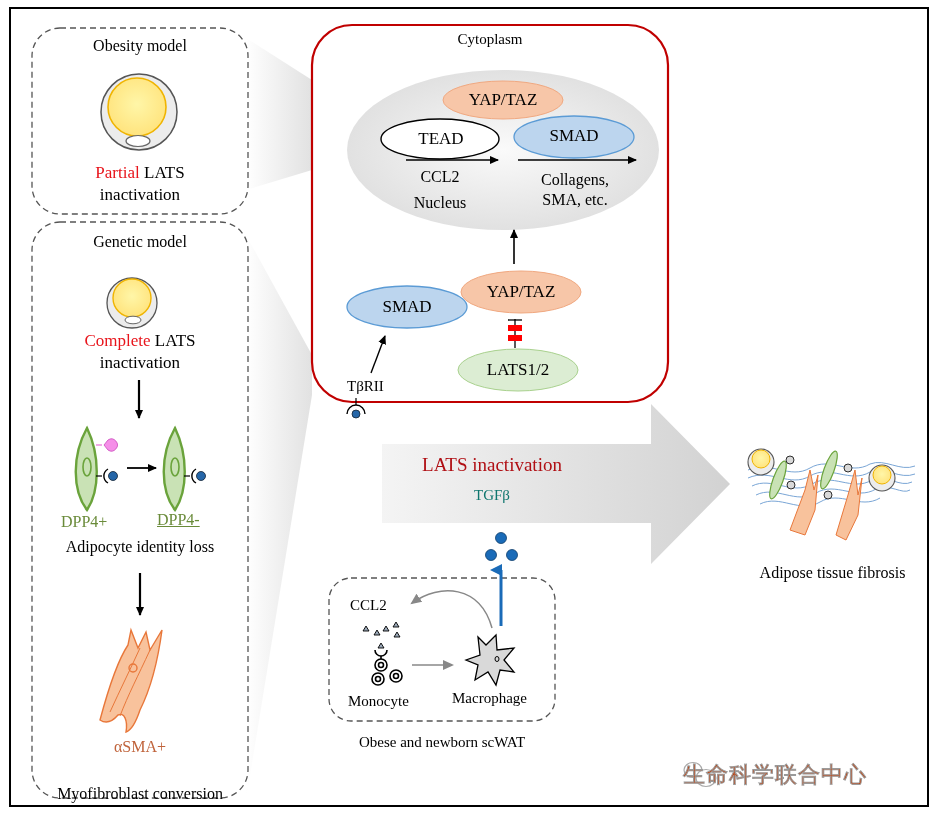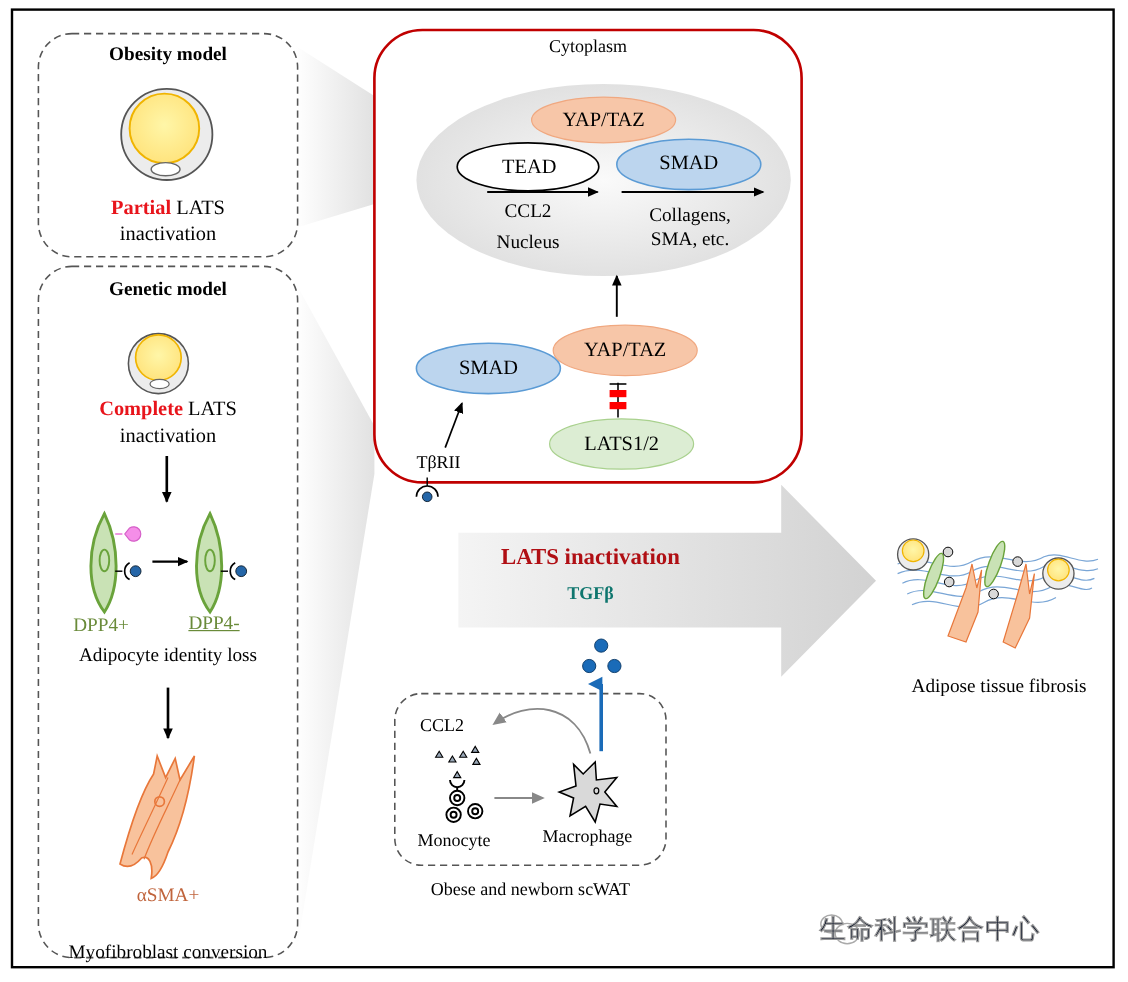--- a/index.html
+++ b/index.html
@@ -1,22 +1,22 @@
 <!DOCTYPE html>
 <html><head>
 <meta charset="utf-8">
 <style>
   html, body { margin:0; padding:0; background:#fff; }
   body { width:940px; height:818px; position:relative; overflow:hidden; font-family:"Liberation Serif", serif; }
   .frame { position:absolute; left:9px; top:7px; width:920px; height:800px; border:2px solid #000; box-sizing:border-box; }
   svg.main { position:absolute; left:0; top:0; }
   .abs { position:absolute; white-space:nowrap; font-family:"Liberation Serif", serif; color:#000; }
   .center { text-align:center; }
-  .bold { font-weight:bold; }
-  .wm { position:absolute; left:683px; top:760px; font-family:"DejaVu Sans", sans-serif; font-size:22px; color:#0f172a;
+  .bold { font-weight:normal; }
+  .wm { position:absolute; left:683px; top:760px; font-family:"DejaVu Sans", sans-serif; font-size:22px; color:#c2410c;
         -webkit-text-stroke:1px #9a9a9a; letter-spacing:1px; }
 </style>
 </head>
 <body>
 
 <div class="frame"></div>
 
 <svg class="main" width="940" height="818" viewBox="0 0 940 818">
   <defs>
     <linearGradient id="funnel" x1="0" x2="1" y1="0" y2="0">

